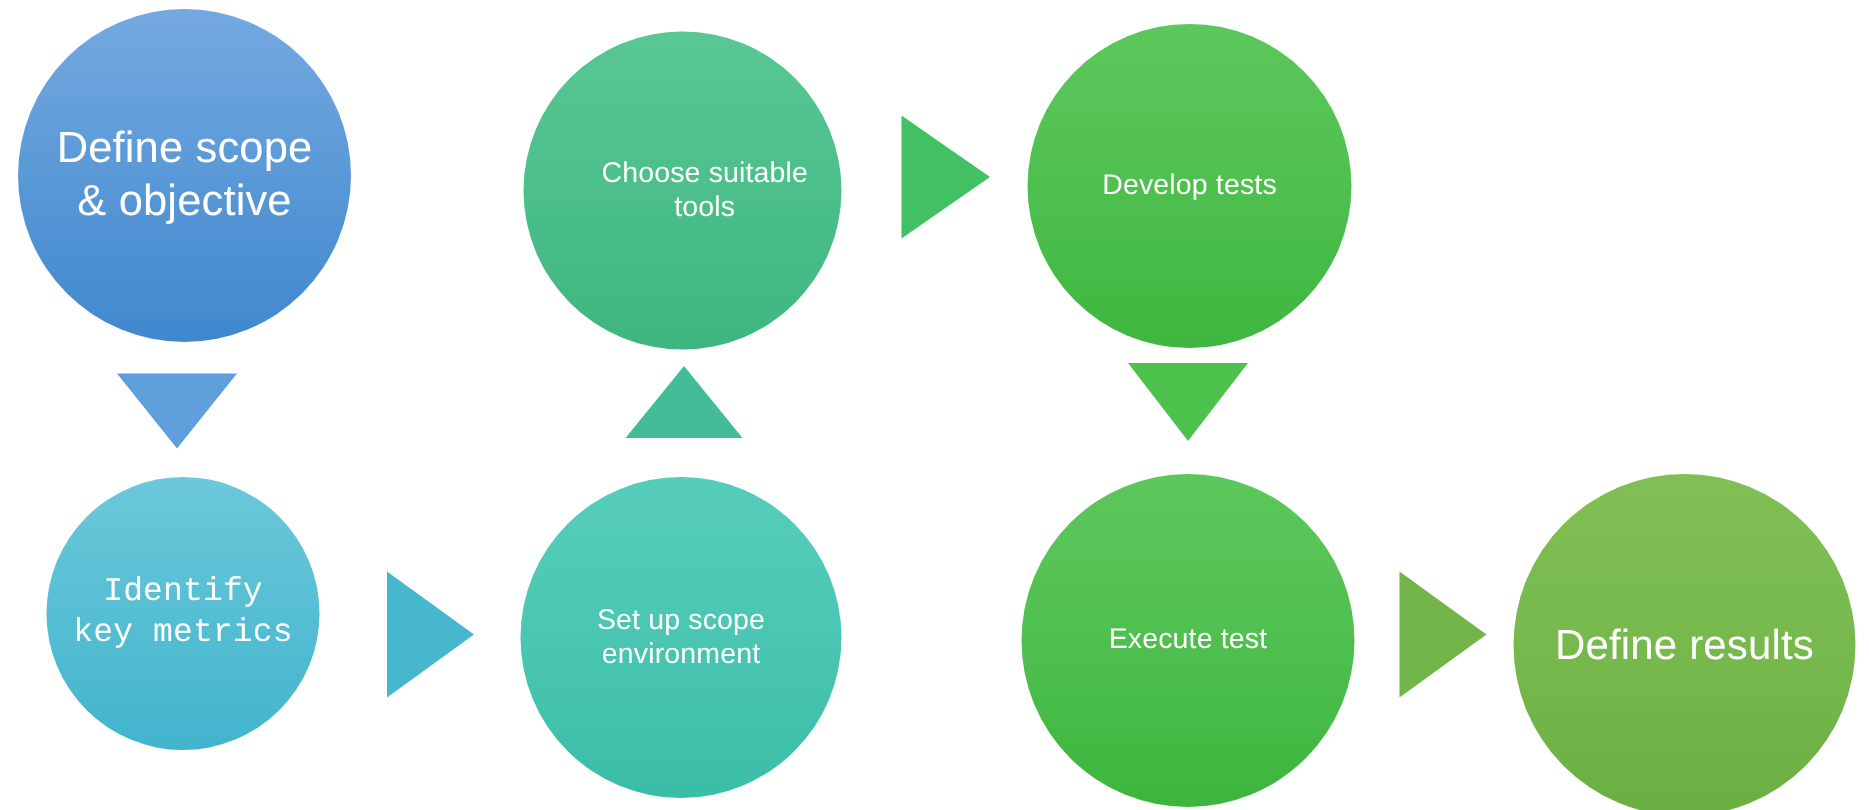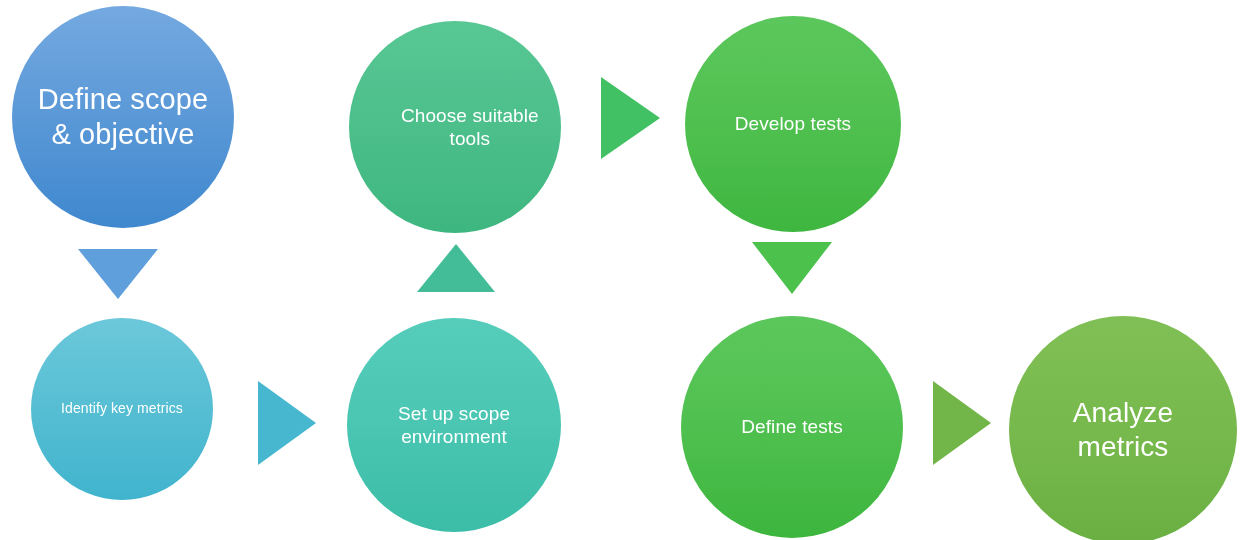--- a/index.html
+++ b/index.html
@@ -39,21 +39,22 @@
 
   
   #node-define {
     left: 12px; top: 6px; width: 222px; height: 222px;
     background: linear-gradient(180deg, #74a9e0 0%, #5d9ad8 45%, #3f88ce 100%);
     font-size: 29px;
   }
   #node-metrics {
     left: 31px; top: 318px; width: 182px; height: 182px;
     background: linear-gradient(180deg, #6cc8da 0%, #56bed3 50%, #41b4cd 100%);
-    font-size: 14px;
+    font-size: 22px;
+    font-family: Liberation Mono, monospace;
   }
   #node-tools {
     left: 349px; top: 21px; width: 212px; height: 212px;
     background: linear-gradient(180deg, #58c794 0%, #4cbf8b 50%, #3eb67f 100%);
     font-size: 19px;
     justify-content: flex-end;
   }
   #node-setup {
     left: 347px; top: 318px; width: 214px; height: 214px;
     background: linear-gradient(180deg, #56cdbb 0%, #4ac6b2 50%, #3bbda7 100%);
@@ -154,25 +155,25 @@
 
   <div class="node" id="node-metrics">
     <span class="label">Identify key metrics</span>
   </div>
 
   <div class="node" id="node-setup">
     <span class="label">Set up scope environment</span>
   </div>
 
   <div class="node" id="node-execute">
-    <span class="label">Define tests</span>
+    <span class="label">Execute test</span>
   </div>
 
   <div class="node" id="node-analyze">
-    <span class="label">Analyze metrics</span>
+    <span class="label">Define results</span>
   </div>
 
   <div class="arrow arrow-down" id="arrow-define-to-metrics"></div>
   <div class="arrow arrow-right" id="arrow-metrics-to-setup"></div>
   <div class="arrow arrow-up" id="arrow-setup-to-tools"></div>
   <div class="arrow arrow-right" id="arrow-tools-to-develop"></div>
   <div class="arrow arrow-down" id="arrow-develop-to-execute"></div>
   <div class="arrow arrow-right" id="arrow-execute-to-analyze"></div>
 
 </div>

